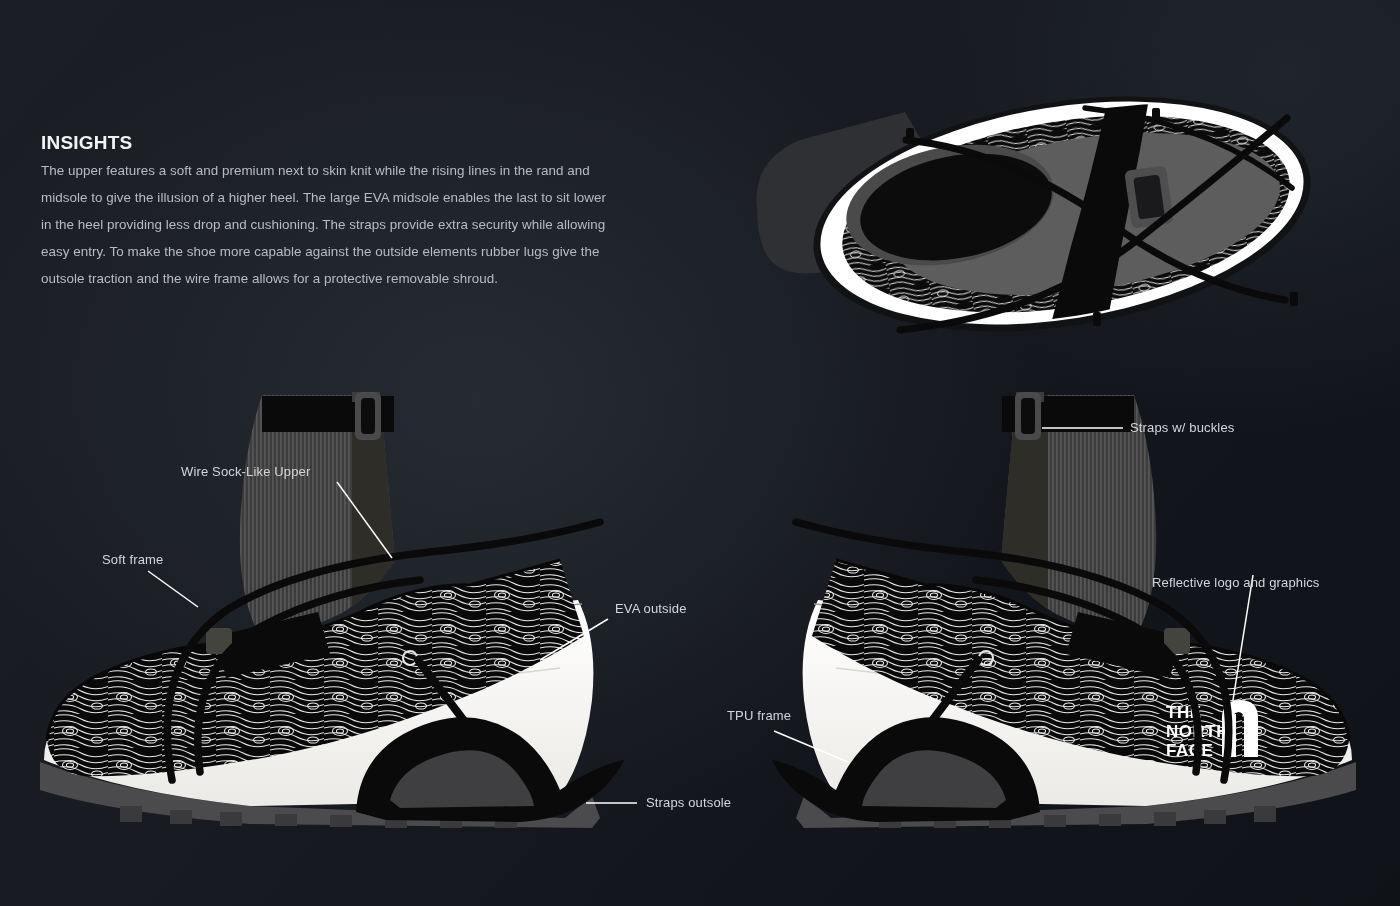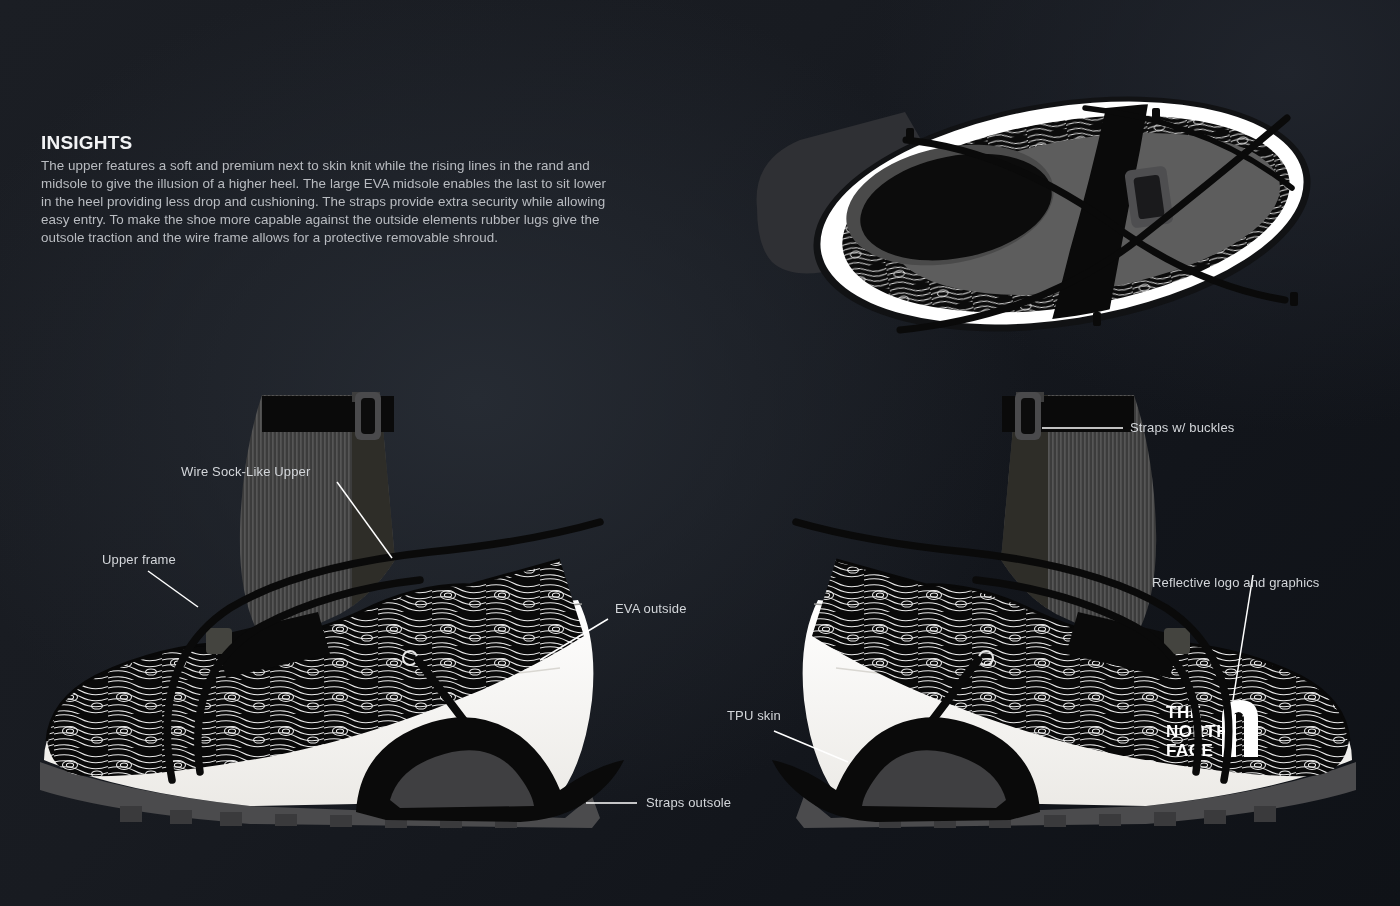--- a/index.html
+++ b/index.html
@@ -13,21 +13,21 @@
            radial-gradient(ellipse 700px 600px at 92% 8%, #20242c 0%, rgba(32,36,44,0) 60%),
            linear-gradient(132deg,#1b1e24 0%,#181b21 38%,#12151b 72%,#0f1217 100%);}
 
   
   #headline{position:absolute;left:41px;top:68px;
             font-size:35px;font-weight:700;letter-spacing:.4px;color:#ffffff;
             text-shadow:0 1px 2px rgba(0,0,0,.55);}
   #insights-title{position:absolute;left:41px;top:132px;
             font-size:19px;font-weight:700;letter-spacing:.2px;color:#f2f3f5;text-align:center;}
   #insights-body{position:absolute;left:41px;top:157px;width:567px;
-            font-size:13.4px;line-height:18px;color:#b9bcc1;letter-spacing:.05px;}
+            font-size:13.4px;line-height:27px;color:#b9bcc1;letter-spacing:.05px;}
 
   
   .lbl{position:absolute;font-size:13px;color:#d3d6da;white-space:nowrap;
        letter-spacing:.15px;}
 
   svg{display:block;}
   .ldr{stroke:#ffffff;stroke-width:1.5;fill:none;}
   #art{position:absolute;left:0;top:0;}
 </style>
 </head>
@@ -260,20 +260,20 @@
       <line class="ldr" x1="148" y1="571" x2="198" y2="607"></line>
       <line class="ldr" x1="608" y1="619" x2="540" y2="660"></line>
       <line class="ldr" x1="637" y1="803" x2="586" y2="803"></line>
       <line class="ldr" x1="1123" y1="428" x2="1042" y2="428"></line>
       <line class="ldr" x1="1253" y1="575" x2="1233" y2="700"></line>
       <line class="ldr" x1="774" y1="731" x2="848" y2="762"></line>
     </g>
   </svg>
 
   <div class="lbl" style="left:181px;top:464px;">Wire Sock-Like Upper</div>
-  <div class="lbl" style="left:102px;top:552px;">Upper frame</div>
+  <div class="lbl" style="left:102px;top:552px;">Soft frame</div>
   <div class="lbl" style="left:615px;top:601px;">EVA outside</div>
   <div class="lbl" style="left:646px;top:795px;">Straps outsole</div>
   <div class="lbl" style="left:1130px;top:420px;">Straps w/ buckles</div>
   <div class="lbl" style="left:1152px;top:551px;margin-top:24px;">Reflective logo and graphics</div>
-  <div class="lbl" style="left:727px;top:708px;">TPU skin</div>
+  <div class="lbl" style="left:727px;top:708px;">TPU frame</div>
 
 </div>
 
 </body></html>

